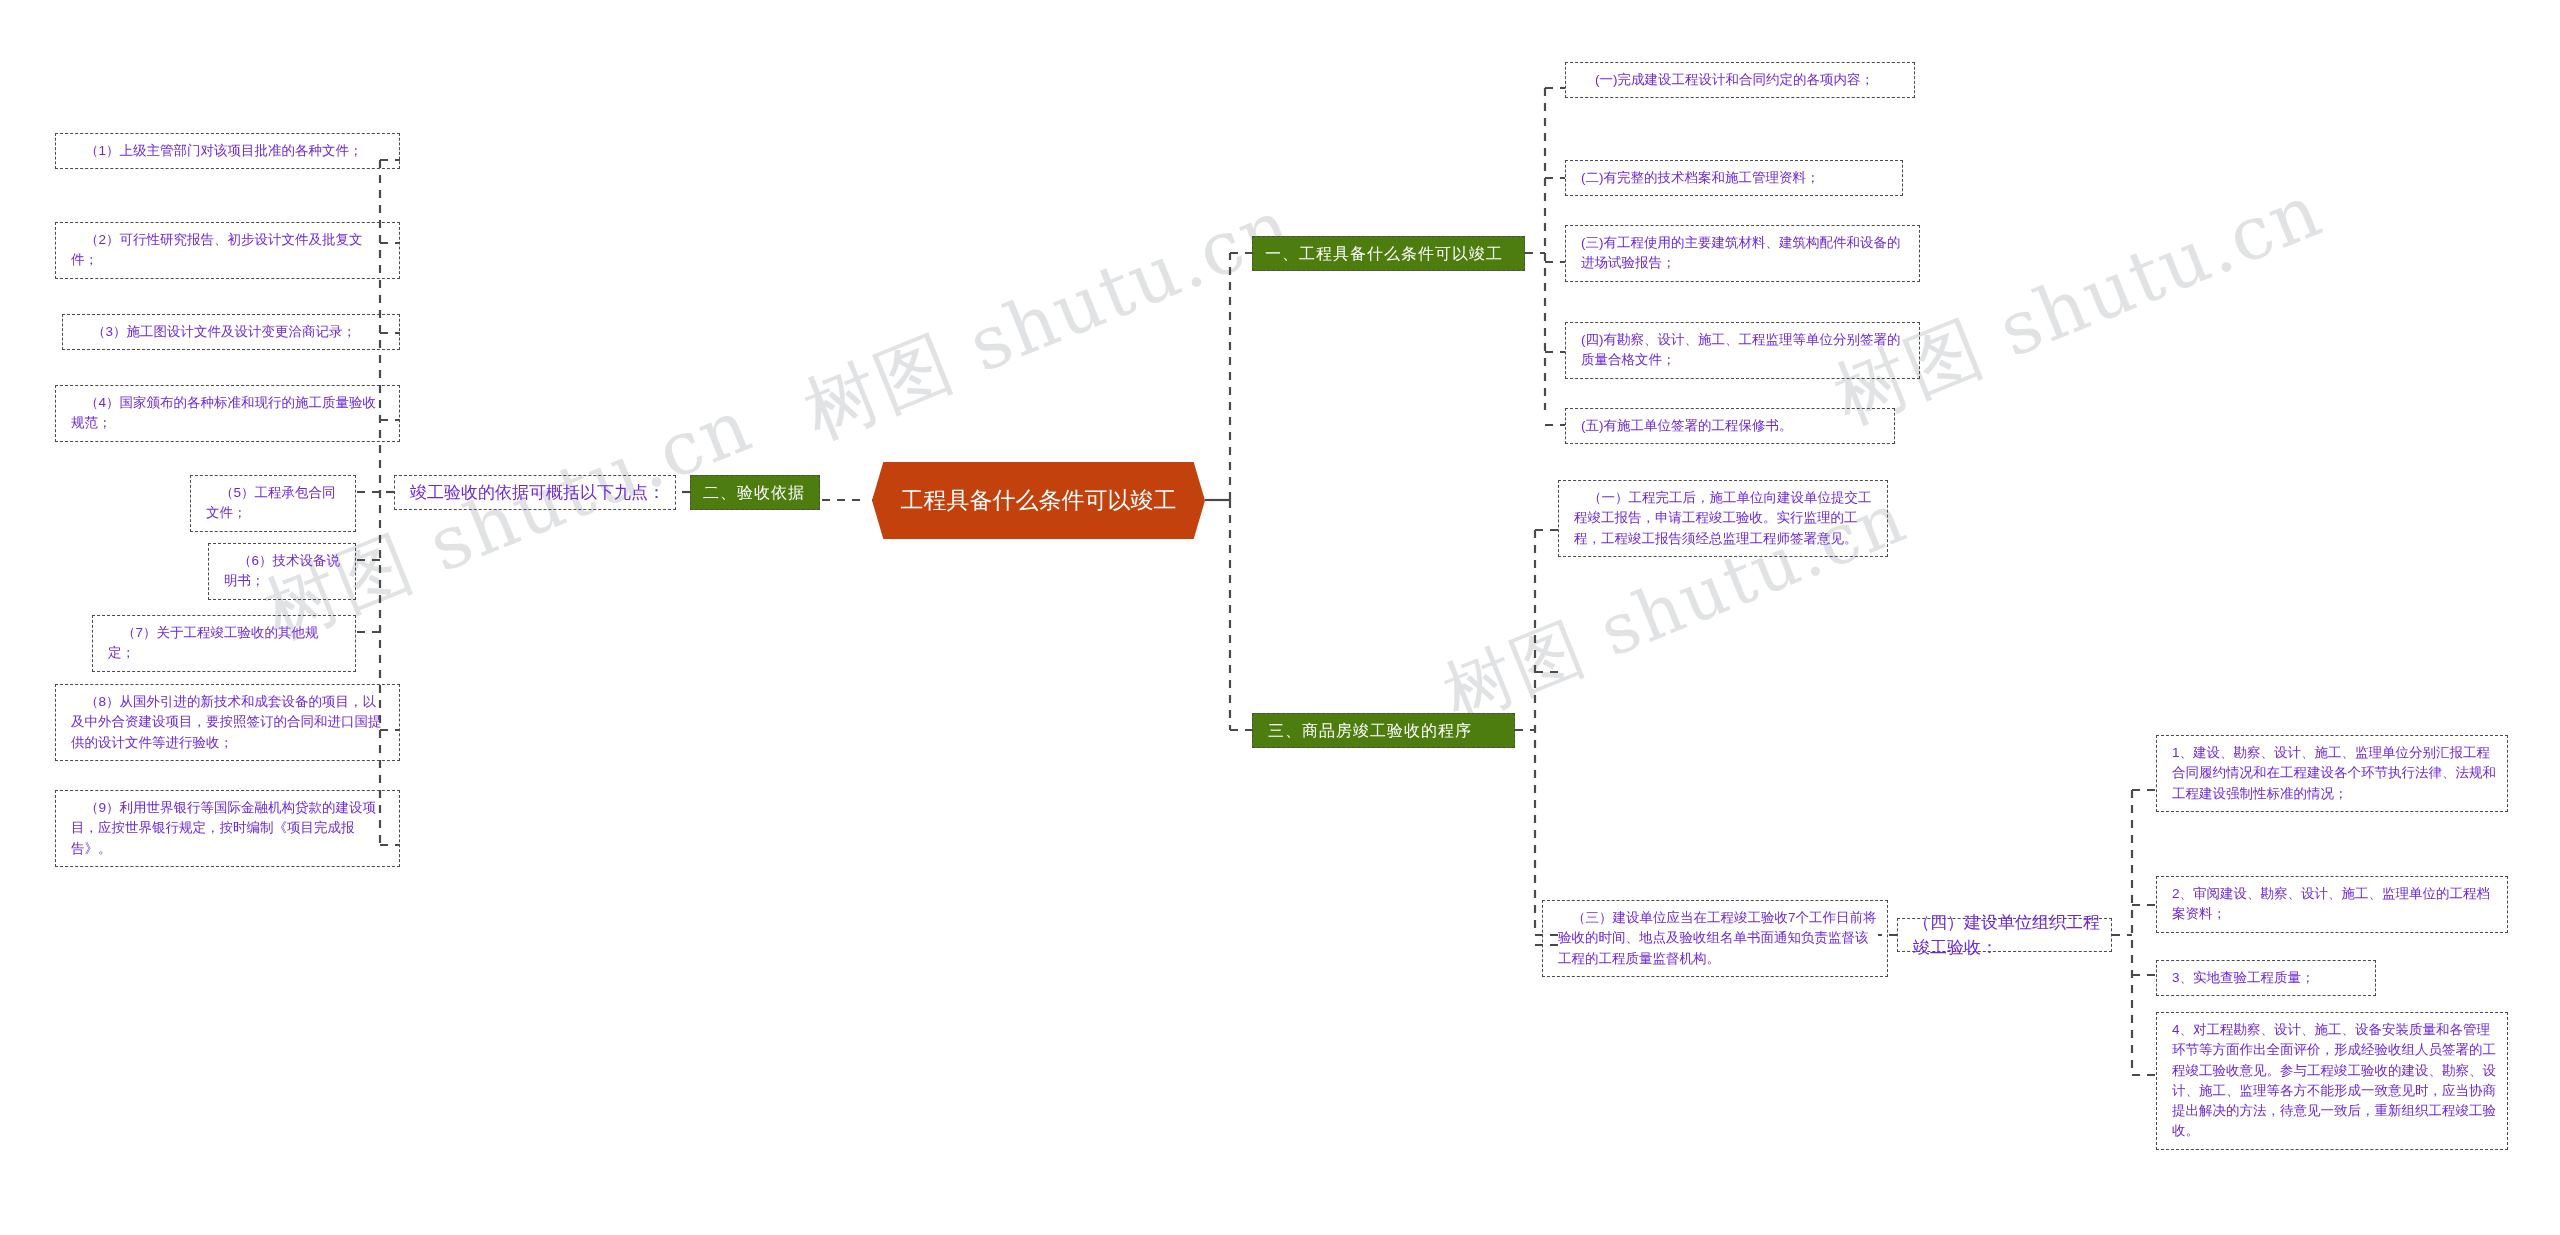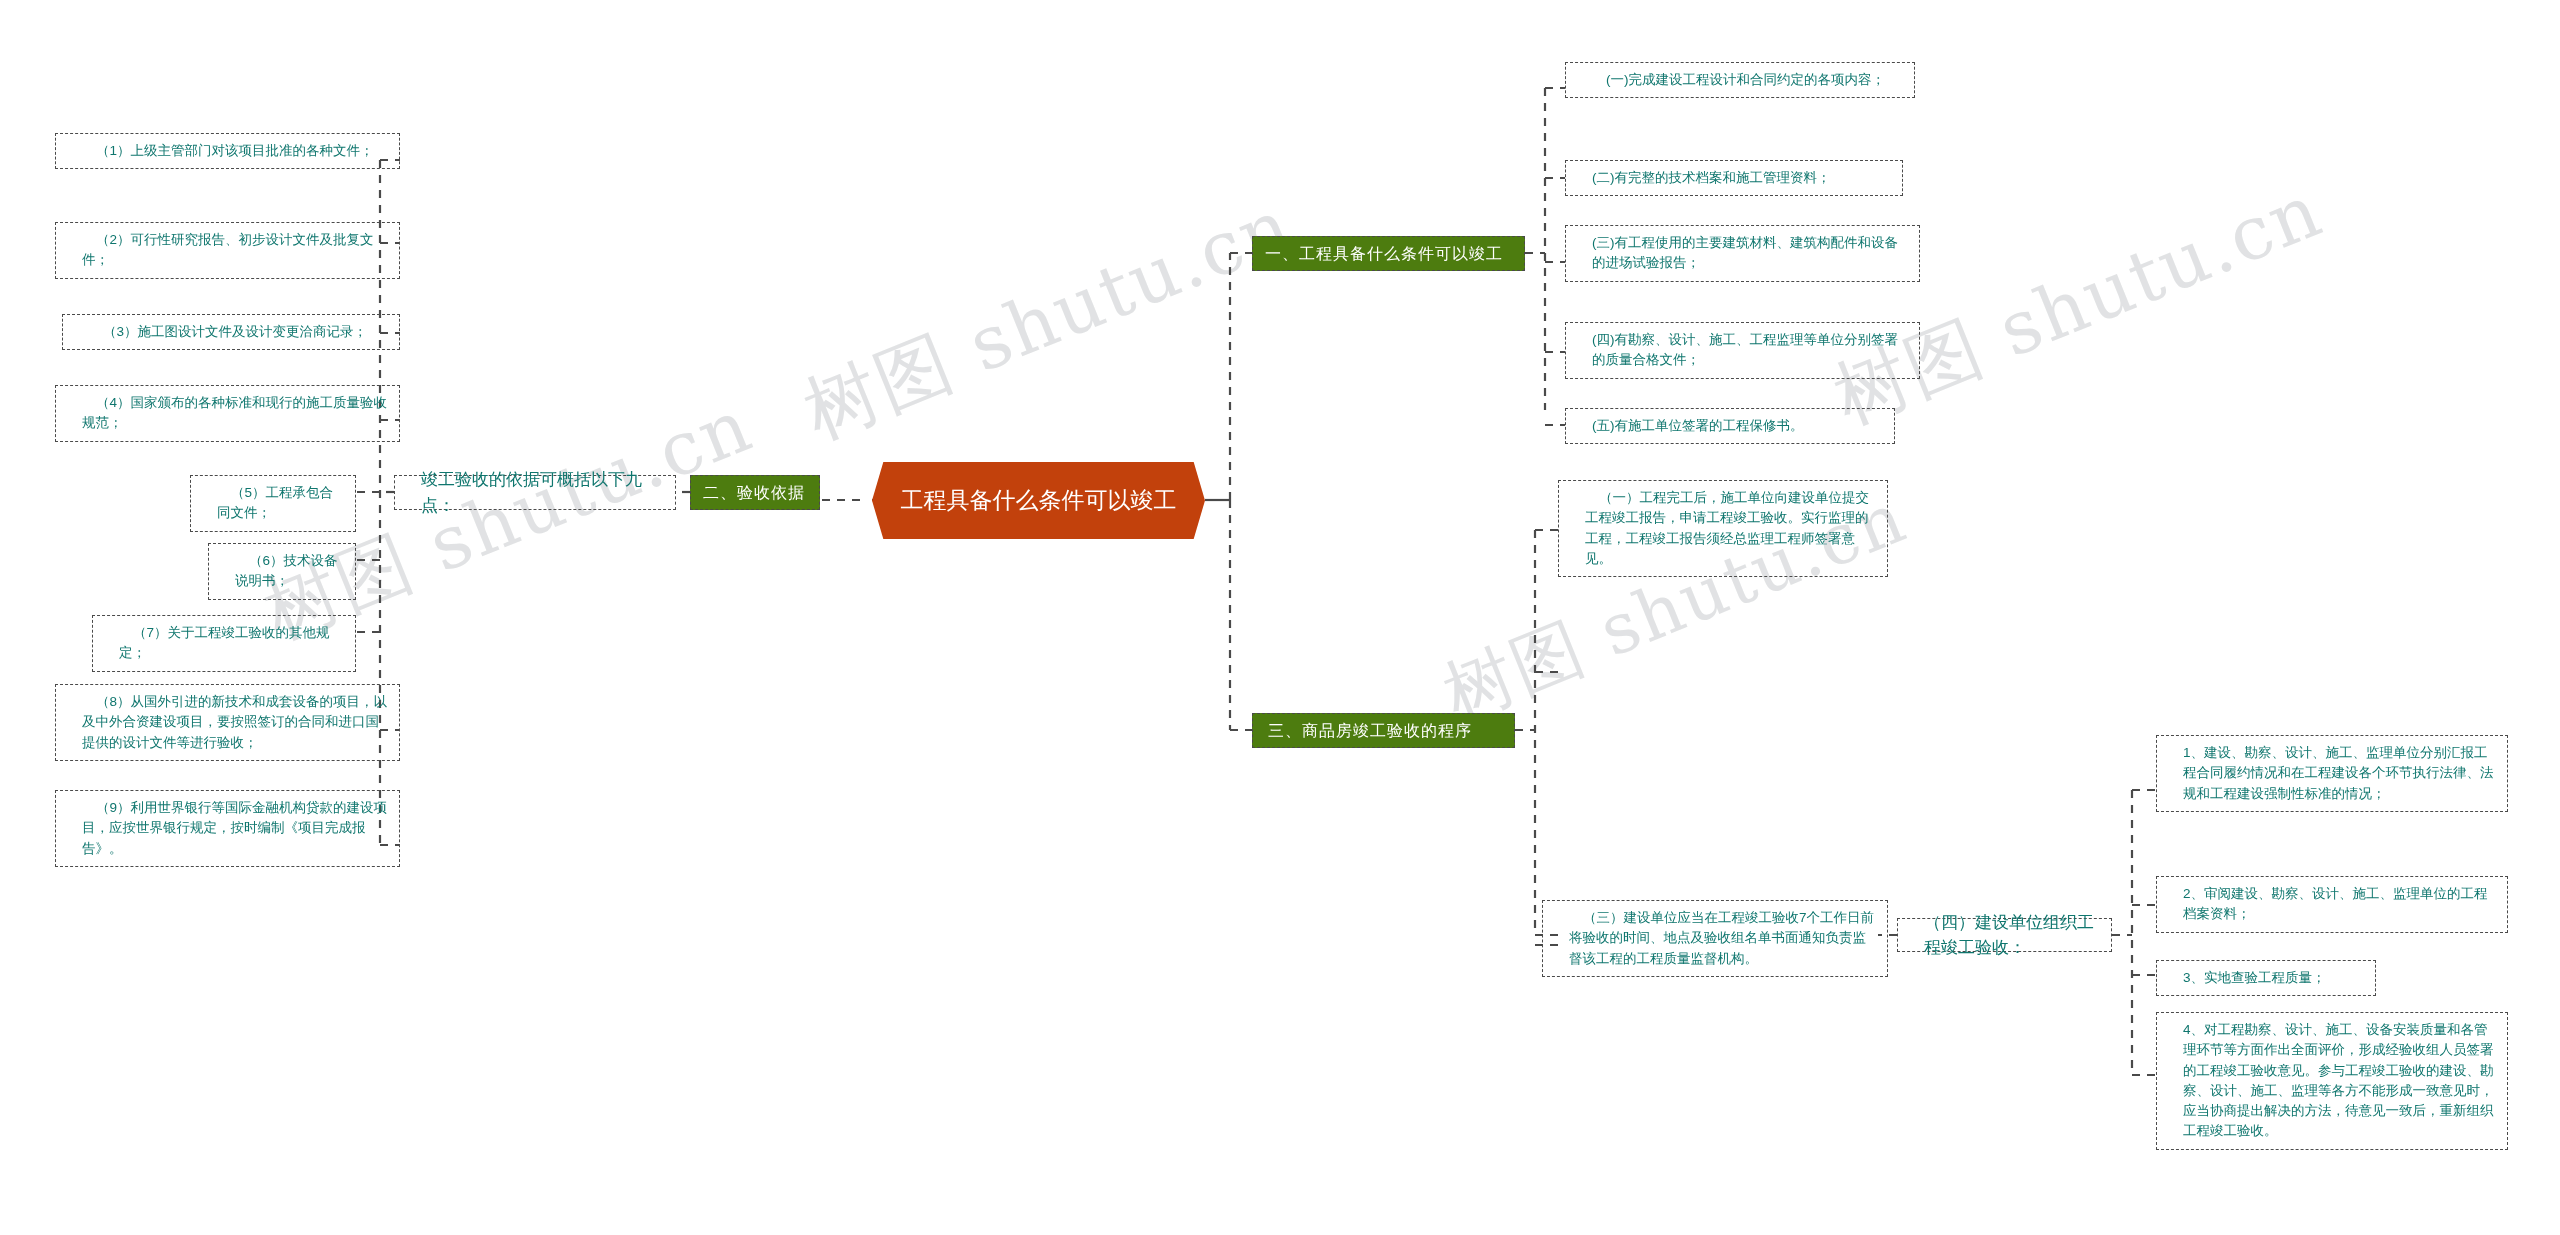--- a/index.html
+++ b/index.html
@@ -38,24 +38,24 @@
 
   
   #links { position:absolute; left:0; top:0; width:2560px; height:1235px; }
 
   
   .node {
     position: absolute;
     box-sizing: border-box;
     font-size: 13.5px;
     line-height: 1.5;
-    color: #0f766e;
+    color: #6d28d9;
     background: transparent;
     border: 1.6px dashed #4a4a4a;
-    padding: 7px 10px 7px 26px;
+    padding: 7px 10px 7px 15px;
     text-align: left;
     word-break: break-all;
   }
   .node.center {
     border: none;
     background: #c2410c;
     color: #ffffff;
     font-size: 23px;
     line-height: 1.32;
     text-align: center;

